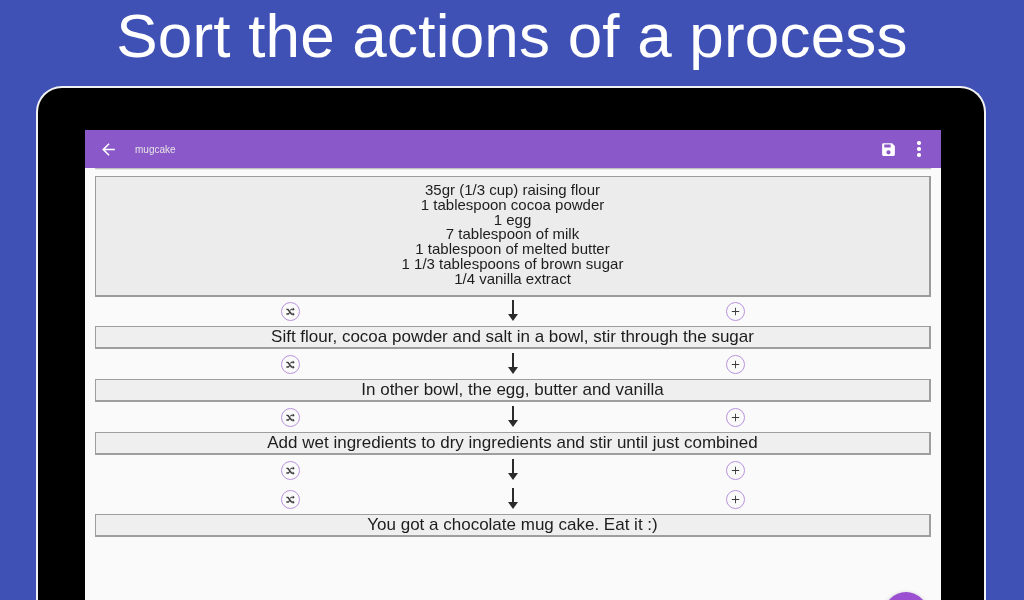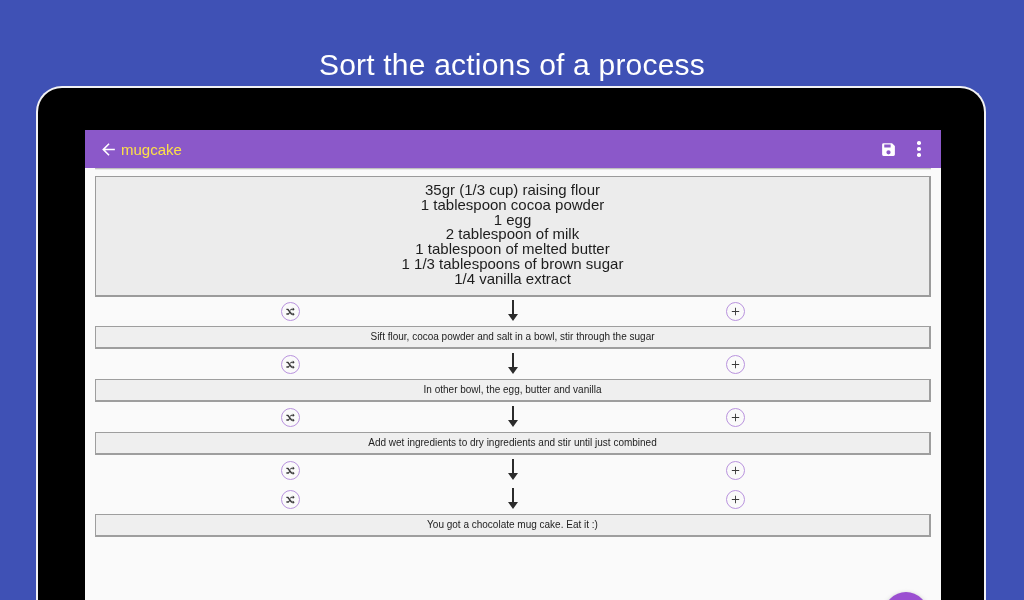--- a/index.html
+++ b/index.html
@@ -18,24 +18,24 @@
   }
 
   
   .promo-headline {
     position: absolute;
     top: 0;
     left: 0;
     width: 1024px;
     height: 82px;
     display: flex;
-    align-items: flex-end;
+    align-items: flex-start;
     justify-content: center;
     color: #ffffff;
-    font-size: 30px;
+    font-size: 62px;
     font-weight: 400;
     letter-spacing: 0.2px;
     white-space: nowrap;
   }
 
   
   .device-frame {
     position: absolute;
     left: 36px;
     top: 86px;
@@ -73,22 +73,23 @@
   .appbar-back {
     width: 26px;
     height: 26px;
     display: flex;
     align-items: center;
     justify-content: center;
     flex-shrink: 0;
   }
 
   .appbar-title {
-    color: #fde047;
-    font-size: 15px;
+    color: #e5e5e5;
+    font-size: 10px;
+    margin-left: 14px;
     flex: 1;
     white-space: nowrap;
     overflow: hidden;
   }
 
   .appbar-action {
     width: 26px;
     height: 26px;
     display: flex;
     align-items: center;
@@ -176,21 +177,21 @@
     border: 1px solid #9e9e9e;
     border-right-width: 2px;
     border-bottom-width: 2px;
     height: 23px;
     display: flex;
     align-items: center;
     justify-content: center;
   }
 
   .step-text {
-    font-size: 10px;
+    font-size: 17px;
     color: #1d1d1d;
     white-space: nowrap;
   }
 
   
   .fab {
     position: absolute;
     right: 13px;
     bottom: -6px;
     width: 44px;
@@ -239,21 +240,21 @@
     </div>
 
     <div class="content">
 
       <div class="title-divider"></div>
 
       <div class="ingredients-box">
         <div class="ingredient-line">35gr (1/3 cup) raising flour</div>
         <div class="ingredient-line">1 tablespoon cocoa powder</div>
         <div class="ingredient-line">1 egg</div>
-        <div class="ingredient-line">2 tablespoon of milk</div>
+        <div class="ingredient-line">7 tablespoon of milk</div>
         <div class="ingredient-line">1 tablespoon of melted butter</div>
         <div class="ingredient-line">1 1/3 tablespoons of brown sugar</div>
         <div class="ingredient-line">1/4 vanilla extract</div>
       </div>
 
       <div class="connector-row">
         <div class="icon-circle swap">
           <svg width="11" height="11" viewBox="0 0 24 24" aria-hidden="true">
             <path d="M17 3l4 4-4 4V8h-2.6l-2 2.6-1.5-1.9L13.3 6H17V3zM3 6h4.2l8.2 10.4H17V14l4 4-4 4v-3h-3.6L5.2 8.6H3V6zm0 10h4.2l2-2.5 1.5 1.9L8 19H3v-3z" fill="#3a3a3a"></path>
           </svg>

